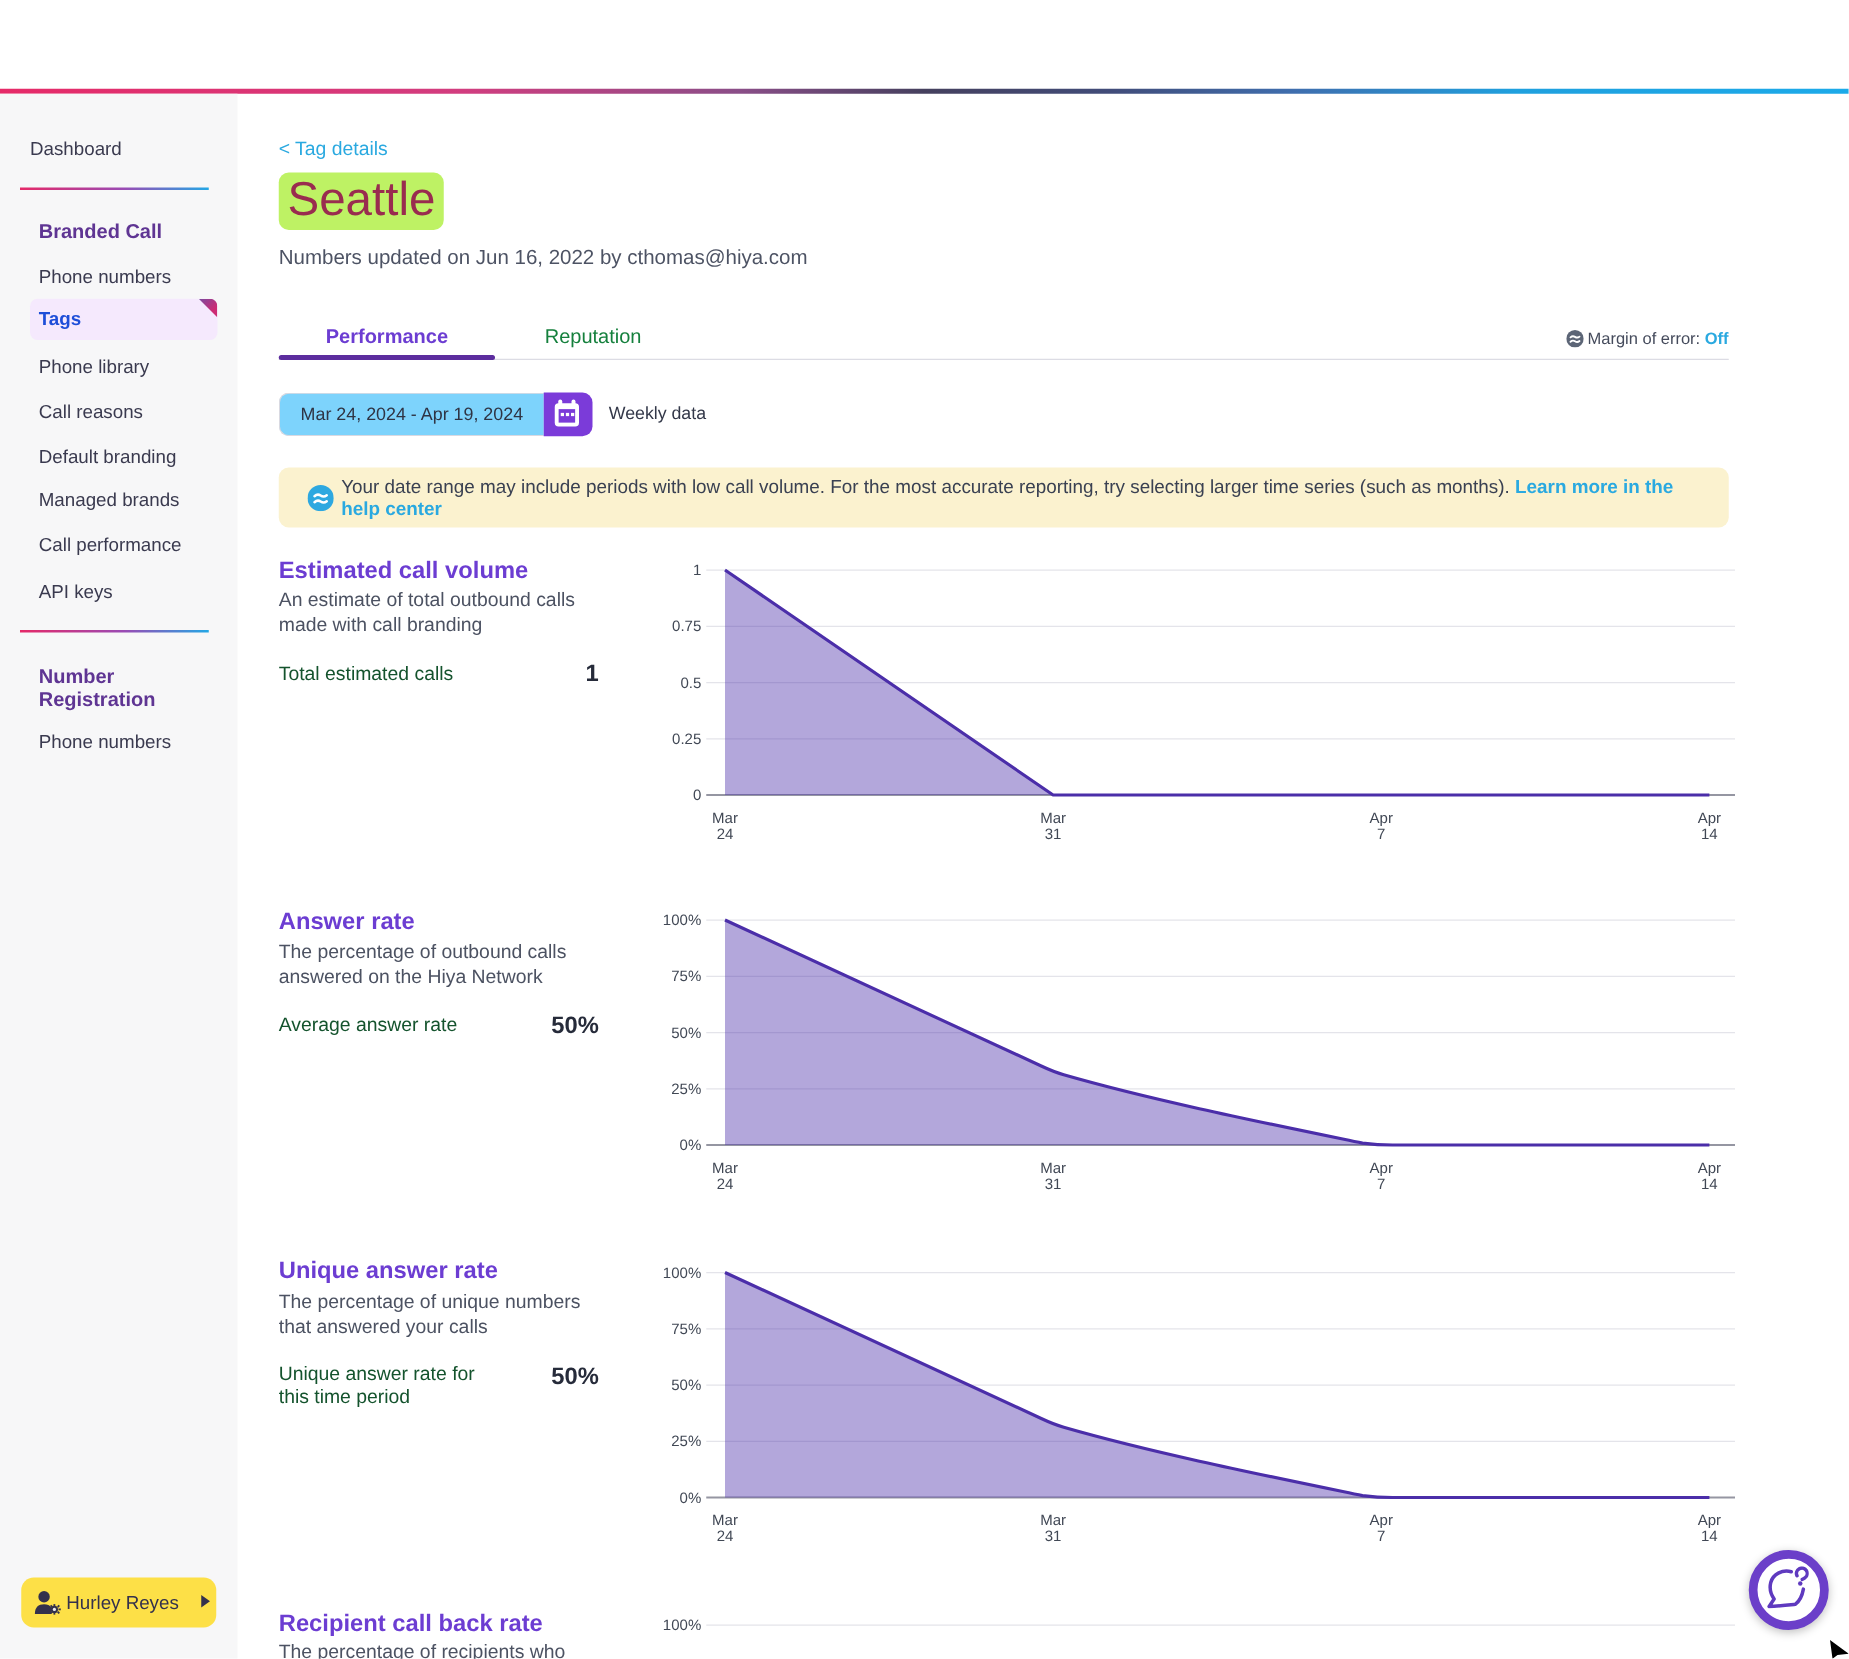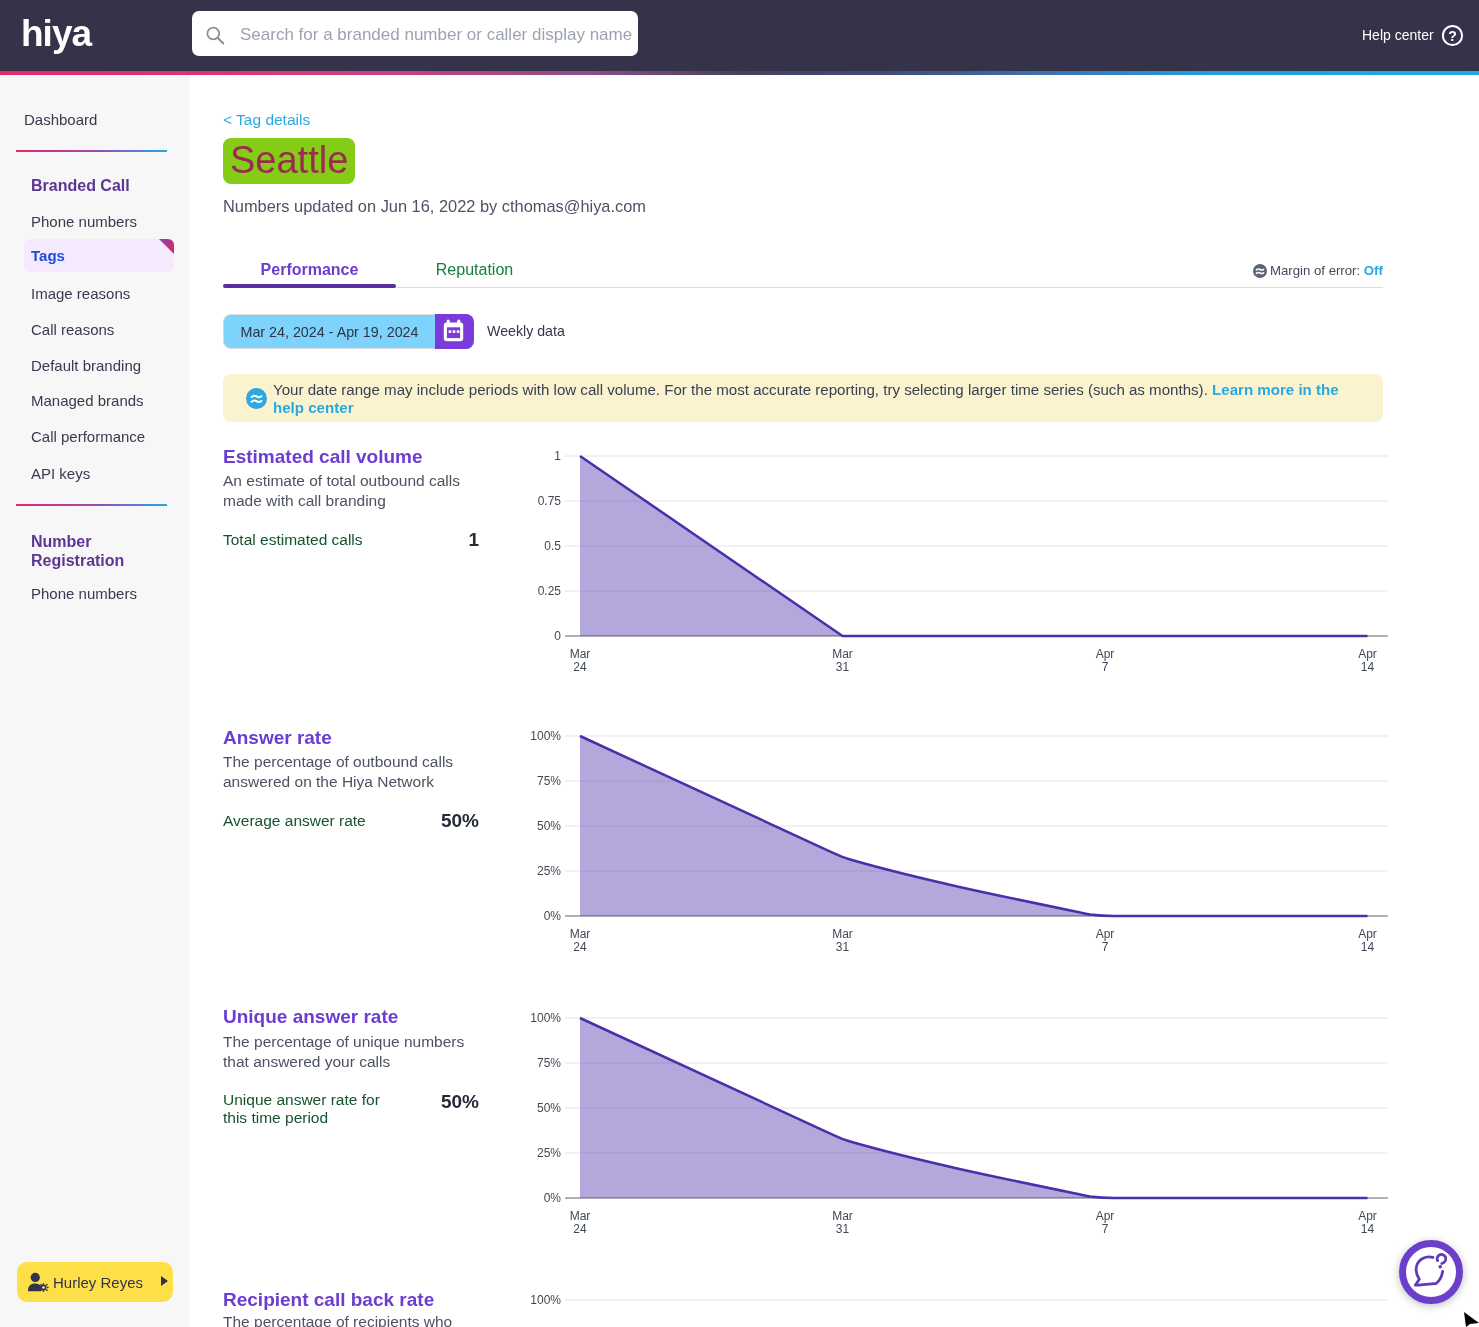--- a/index.html
+++ b/index.html
@@ -25,21 +25,21 @@
   background:linear-gradient(90deg,#E52968 0%,#9A4BB4 55%,#23A7E5 100%); }
 #tags-sel { left:24px; top:164px; width:150px; height:33px; background:#F5E9FD; border-radius:6px; overflow:hidden; }
 #tags-fold { right:0; top:0; width:15px; height:15px; background:linear-gradient(135deg,#7A4BA0 0%,#CD2B74 70%); clip-path:polygon(0 0, 100% 0, 100% 100%); }
 #tags-txt { left:7px; top:8px; font-size:15px; font-weight:bold; color:#1d4ed8; }
 #userchip { left:17px; top:1262px; width:156px; height:40px; background:#fde047; border-radius:10px; }
 #username { left:36px; top:12px; font-size:15px; color:#34314C; }
 #usercaret { left:144px; top:14px; width:0; height:0; border-left:7px solid #34314C; border-top:5.5px solid transparent; border-bottom:5.5px solid transparent; }
 
 
 #tagdetails { left:223px; top:111px; font-size:15.5px; color:#2AA9E0; }
-#seattle { left:223px; top:138px; height:46px; background:#84cc16; border-radius:8px; padding:0 7px; }
+#seattle { left:223px; top:138px; height:46px; background:#bef264; border-radius:8px; padding:0 7px; }
 #seattle span { font-size:38px; color:#992C4F; line-height:44px; }
 #updated { left:223px; top:197px; font-size:16.4px; color:#4D5364; }
 
 #tabrow-border { left:223px; top:287px; width:1160px; height:1px; background:#DCDCE4; }
 #tab-perf { left:223px; top:261px; width:173px; text-align:center; font-size:16px; font-weight:bold; color:#6C3DD2; }
 #tab-perf-line { left:223px; top:284px; width:173px; height:4px; background:#5C2D9E; border-radius:2px; }
 #tab-rep { left:396px; top:261px; width:157px; text-align:center; font-size:16px; color:#15803d; }
 #moe { left:1253px; top:262px; }
 #moe-text { position:absolute; left:17px; top:1px; width:200px; font-size:13.2px; color:#454B5C; white-space:nowrap; }
 #moe-text b { color:#2AA9E0; }
@@ -60,47 +60,32 @@
 .chartsvg { position:absolute; left:530px; }
 
 
 #chatbtn { left:1399px; top:1240px; width:64px; height:64px; border-radius:50%; background:#fff; border:7px solid #6B3FC9; box-shadow:0 2px 8px rgba(0,0,0,0.25); }
 #cursor { left:1462px; top:1312px; }
 </style>
 </head>
 <body>
 <div id="page">
 
-  <div class="abs" id="header">
-    <div class="abs" id="logo">hiya</div>
-    <div class="abs" id="searchbox">
-      <svg class="abs" style="left:14px;top:12px" width="22" height="22" viewBox="0 0 22 22">
-        <circle cx="7.3" cy="10.5" r="5.9" fill="none" stroke="#8A8F98" stroke-width="1.8"></circle>
-        <line x1="11.6" y1="14.8" x2="17.3" y2="20.5" stroke="#8A8F98" stroke-width="2" stroke-linecap="round"></line>
-      </svg>
-    </div>
-    <div class="abs" id="searchph">Search for a branded number or caller display name</div>
-    <div class="abs" id="helpcenter">Help center</div>
-    <svg class="abs" style="left:1441px;top:24px" width="23" height="23" viewBox="0 0 23 23">
-      <circle cx="11.5" cy="11.5" r="9.6" fill="none" stroke="#fff" stroke-width="2"></circle>
-      <text x="11.5" y="16.5" text-anchor="middle" fill="#fff" font-size="14" font-weight="bold" font-family="Liberation Sans">?</text>
-    </svg>
-  </div>
   <div class="abs" id="gradbar"></div>
 
   <div class="abs" id="sidebar">
     <div class="side-item" style="left:24px;top:36px;">Dashboard</div>
     <div class="side-div" style="top:75px;"></div>
     <div class="side-head" style="top:102px;">Branded Call</div>
     <div class="side-item" style="top:138px;">Phone numbers</div>
     <div class="abs" id="tags-sel">
       <div class="abs" id="tags-fold"></div>
       <div class="abs" id="tags-txt">Tags</div>
     </div>
-    <div class="side-item" style="top:210px;">Image reasons</div>
+    <div class="side-item" style="top:210px;">Phone library</div>
     <div class="side-item" style="top:246px;">Call reasons</div>
     <div class="side-item" style="top:282px;">Default branding</div>
     <div class="side-item" style="top:317px;">Managed brands</div>
     <div class="side-item" style="top:353px;">Call performance</div>
     <div class="side-item" style="top:390px;">API keys</div>
     <div class="side-div" style="top:429px;"></div>
     <div class="side-head" style="width:130px; line-height:19px; top:457px;">Number Registration</div>
     <div class="side-item" style="top:510px;">Phone numbers</div>
   </div>
   <div class="abs" id="userchip">

